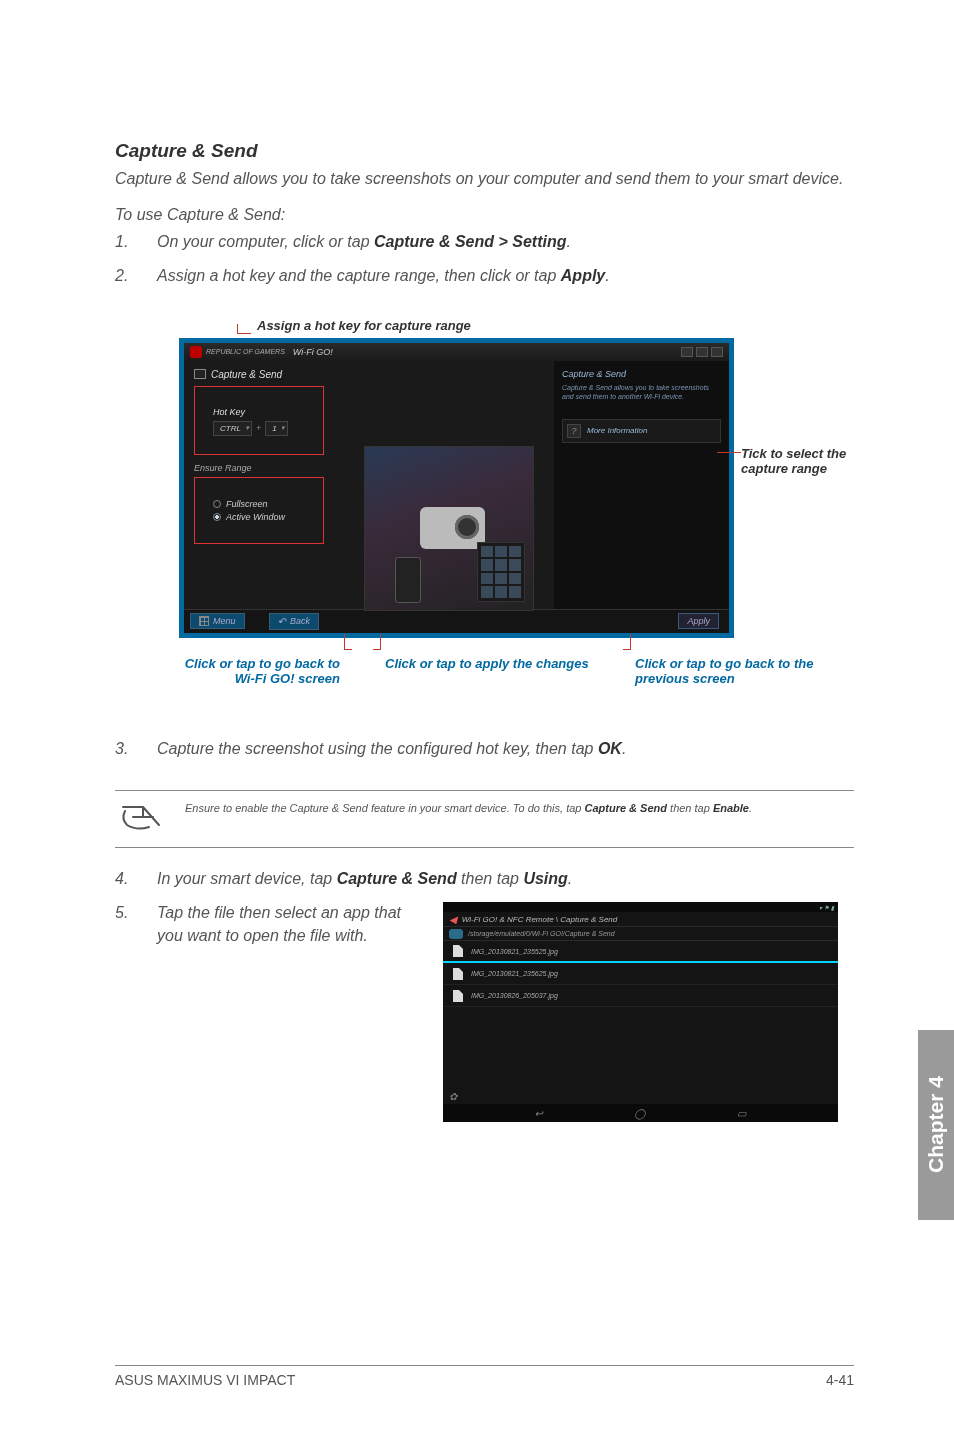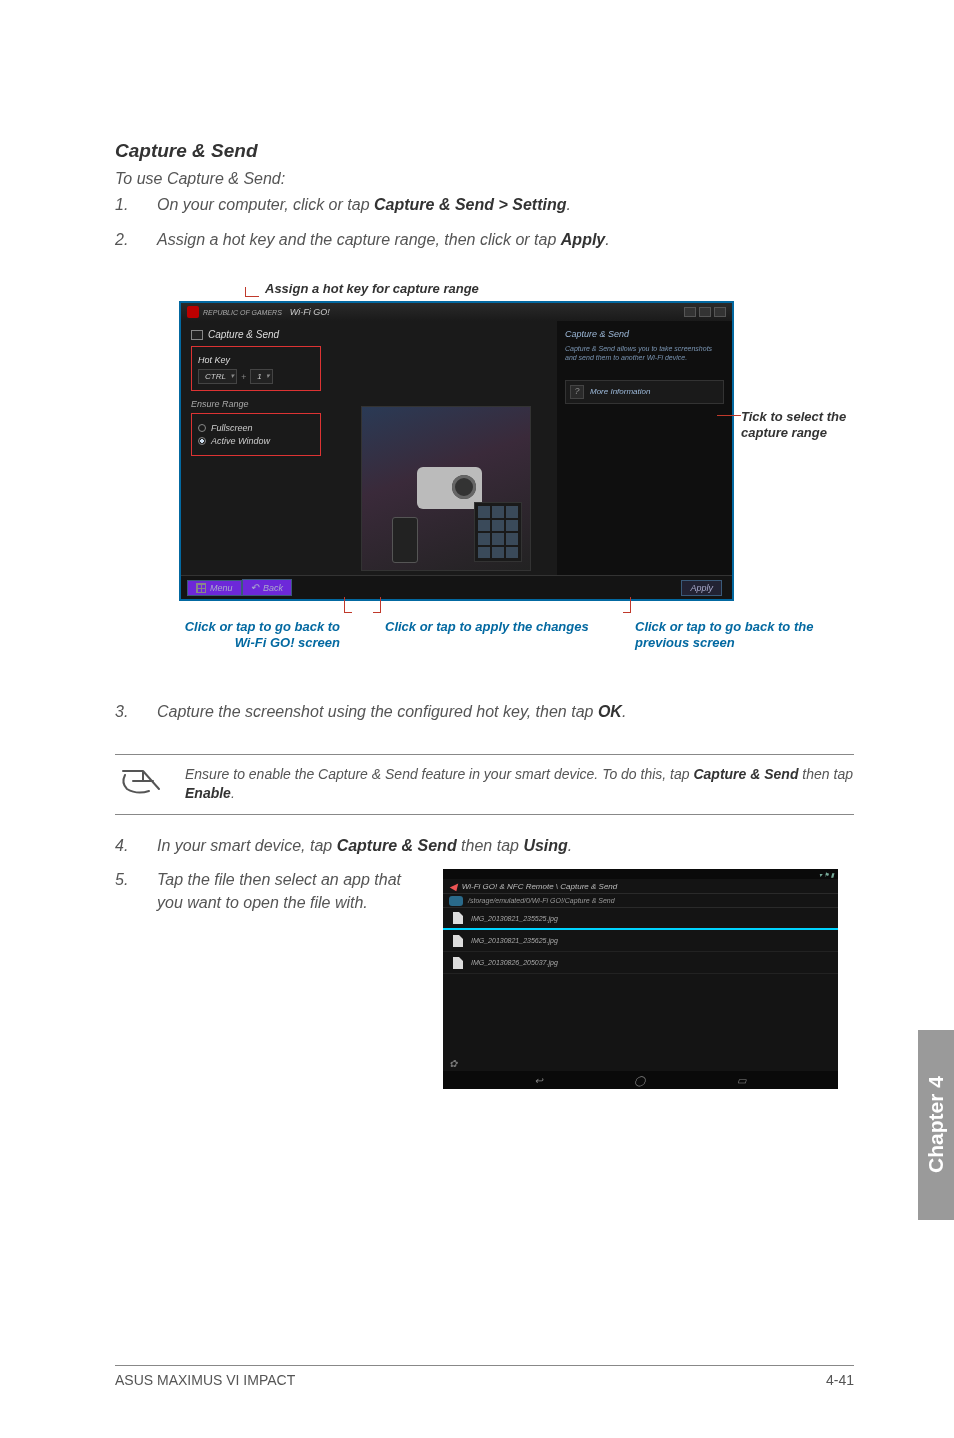--- a/index.html
+++ b/index.html
@@ -58,40 +58,40 @@
   .fig1-wrap {
     position: relative;
     margin-left: 50px;
     margin-bottom: 50px;
     width: 700px;
     height: 370px;
   }
   .annot-top {
     position: absolute;
     top: 0;
-    left: 80px;
+    left: 72px;
     display: flex;
     align-items: flex-start;
   }
   .annot-top .tick {
     width: 14px;
     height: 10px;
     border-left: 1px solid #c0392b;
     border-bottom: 1px solid #c0392b;
     margin-top: 6px;
     margin-right: 6px;
   }
   .wifi-window {
     position: absolute;
     top: 20px;
     left: 14px;
     width: 555px;
     height: 300px;
     background: #1a1a1a;
-    border: 2px solid #0369a1;
+    border: 5px solid #0369a1;
     display: flex;
     flex-direction: column;
   }
   .wifi-titlebar {
     height: 18px;
     background: linear-gradient(#2a2a2a, #1a1a1a);
     display: flex;
     align-items: center;
     padding: 0 6px;
     color: #ccc;
@@ -129,21 +129,21 @@
   .wifi-side .qmark {
     width:14px; height:14px; background:#2a2a2a; color:#888;
     display:flex; align-items:center; justify-content:center;
     font-size:9px; border:1px solid #444;
   }
   .section-label {
     display:flex; align-items:center; gap:5px;
     color:#ddd; font-size:10px; margin-bottom:6px;
   }
   .sq-icon { width:12px; height:10px; border:1px solid #888; background:#222; }
-  .redbox { border: 1px solid #d33; padding: 6px; margin-bottom: 8px; }
+  .redbox { border: 1px solid #d33; padding: 18px; margin-bottom: 8px; }
   .hotkey-row {
     display:flex; align-items:center; gap:4px;
   }
   .hk-label { color:#ddd; font-size:9px; margin-bottom:4px; margin-top:2px; }
   .hk-sel {
     background:#222; border:1px solid #444; color:#ccc;
     font-size:8px; padding:2px 10px 2px 6px;
     position:relative;
   }
   .hk-sel::after { content:"▾"; position:absolute; right:2px; font-size:7px; color:#888; }
@@ -182,23 +182,23 @@
   .wifi-footer {
     height: 24px;
     background:#141414;
     border-top:1px solid #333;
     display:flex;
     align-items:center;
     padding:0 6px;
   }
   .ft-btn {
     display:flex; align-items:center; gap:4px;
-    background:#6d28d9; border:1px solid #3a5a7a;
+    background:#0c4a6e; border:1px solid #3a5a7a;
     color:#aac; font-size:9px; padding:2px 8px;
-    margin-right:0;
+    margin-right:24px;
   }
   .ft-btn.apply { margin-left:auto; margin-right:4px; background:#223; }
   .grid-icon { width:10px; height:10px; background:
     linear-gradient(#666,#666); border:1px solid #888;
     background-image:
       linear-gradient(#888 1px, transparent 1px),
       linear-gradient(90deg,#888 1px, transparent 1px);
     background-size:4px 4px;
   }
   .back-arrow { font-size:10px; }
@@ -249,21 +249,21 @@
     margin: 20px 0 20px 0;
     display:flex;
     align-items:flex-start;
     gap:20px;
   }
   .note-icon {
     width:46px; flex-shrink:0;
     margin-left:4px;
     margin-top:2px;
   }
-  .note-text { font-size:14px; color:#555; line-height:1.4; }
+  .note-text { font-size:11px; color:#555; line-height:1.4; }
   
   .step45-row {
     display:flex;
     gap:18px;
     align-items:flex-start;
   }
   .step45-text { flex:0 0 310px; }
   
   .mobile-shot {
     width:395px;
@@ -343,20 +343,21 @@
     font-size:14px;
     color:#555;
   }
 </style>
 </head>
 <body>
 
 <div class="page">
 
   <div class="h2">Capture &amp; Send</div>
+  <div class="body-text">Capture &amp; Send allows you to take screenshots on your computer and send them to your smart device.</div>
 
   <div class="body-text" style="margin-bottom:4px">To use Capture &amp; Send:</div>
 
   <ol class="steps">
     <li>
       <span class="num">1.</span>
       <span>
         <span>On your computer, click or tap </span><span class="bold">Capture &amp; Send &gt; Setting</span><span>.</span>
       </span>
     </li>

